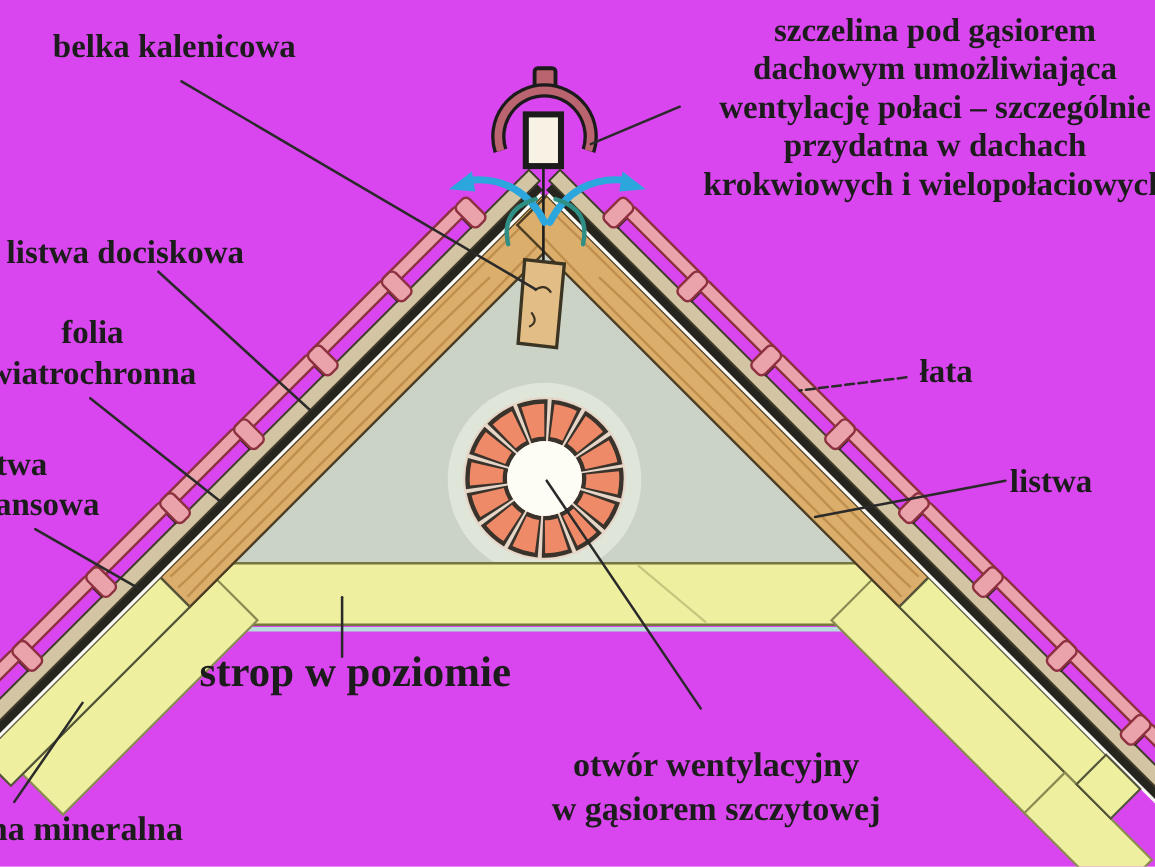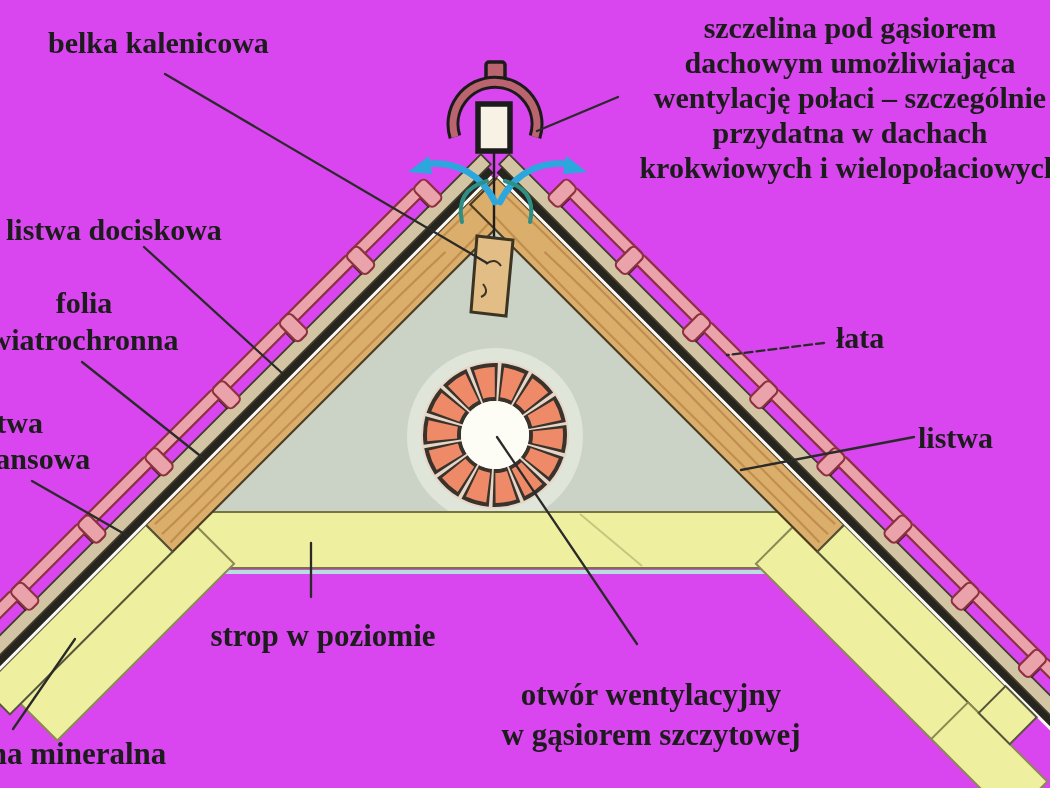--- a/index.html
+++ b/index.html
@@ -147,21 +147,21 @@
   <div>wiatrochronna</div>
 </div>
 
 <div class="lbl" style="left:-32px;top:406px;">listwa</div>
 <div class="lbl" style="left:-58px;top:442px;">dystansowa</div>
 
 <div class="lbl" style="left:836px;top:321px;">łata</div>
 
 <div class="lbl" style="left:918px;top:421px;">listwa</div>
 
-<div class="lbl center block2" style="left:180px;top:617px;width:286px;font-size:31px;">
+<div class="lbl center block2" style="left:180px;top:593px;width:286px;font-size:39px;">
   <div>strop w poziomie</div>
 </div>
 
 <div class="lbl center" style="left:496px;top:653px;width:310px;font-size:31px;line-height:40px;margin-top:22px;">
   <div>otwór wentylacyjny</div>
   <div>w gąsiorem szczytowej</div>
 </div>
 
 <div class="lbl" style="left:-55px;top:737px;font-size:31px;">wełna mineralna</div>
 

